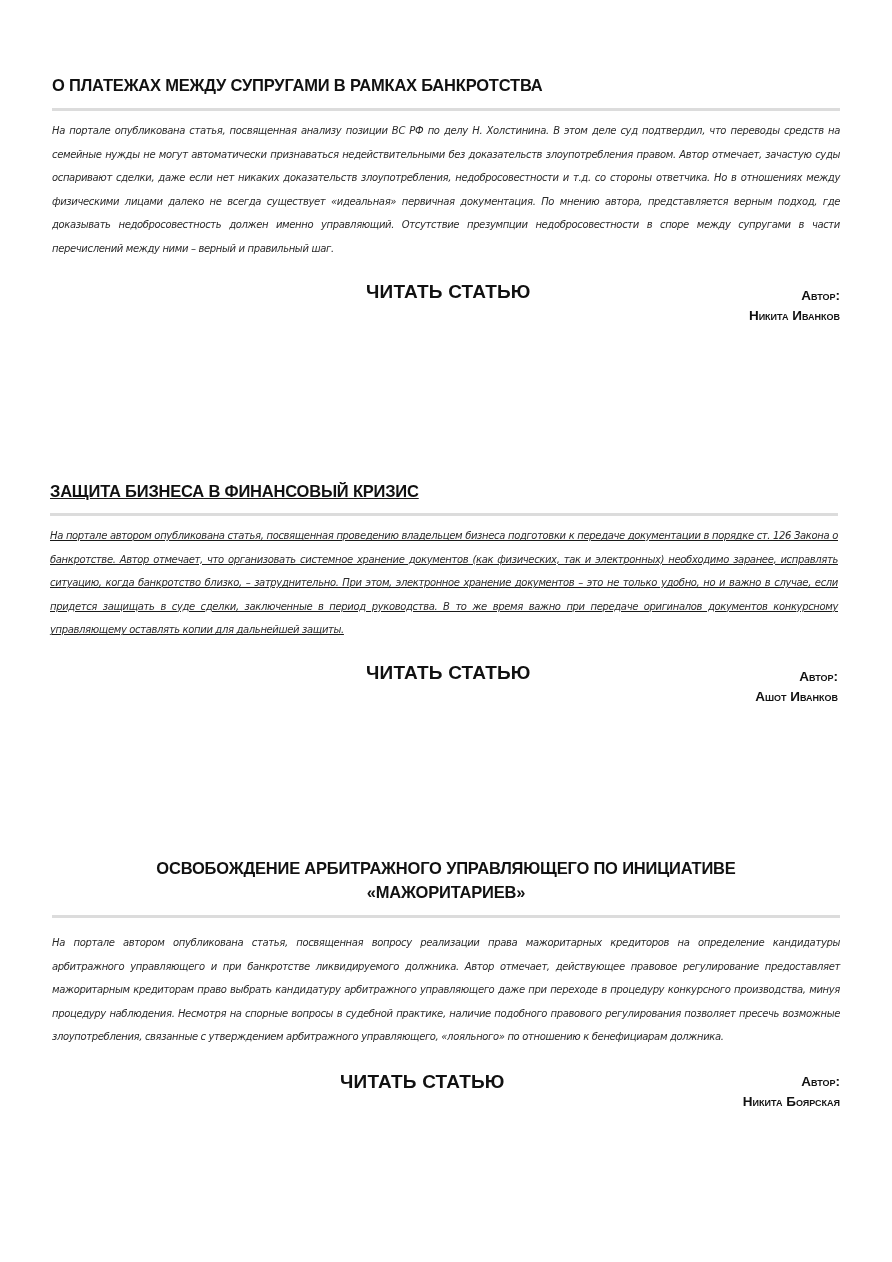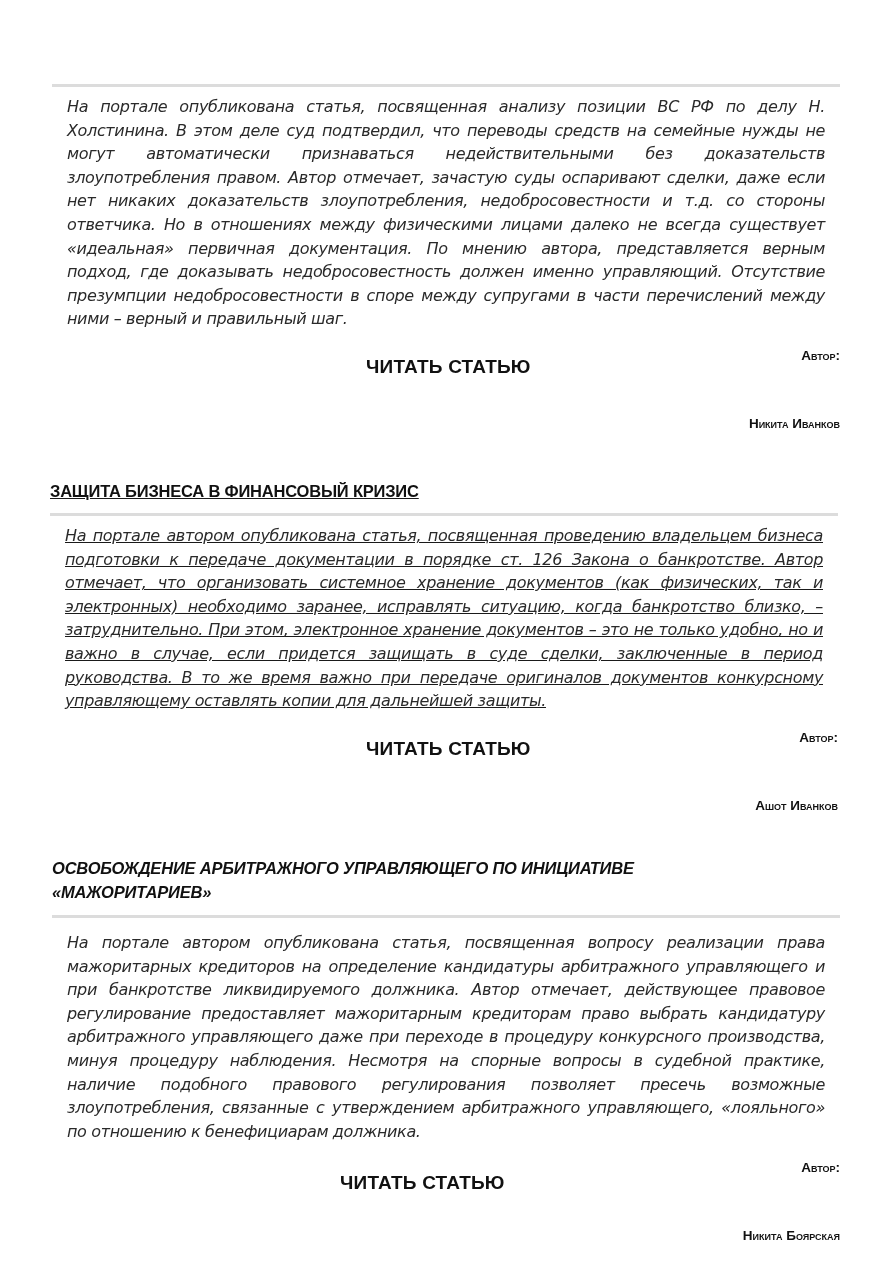--- a/index.html
+++ b/index.html
@@ -6,48 +6,49 @@
     body {
       width: 892px; height: 1262px; position: relative; overflow: hidden;
       font-family: "Liberation Sans", sans-serif; color: #1a1a1a;
     }
     .section { position: absolute; left: 52px; width: 788px; }
     .title {
       font-family: "Liberation Sans", sans-serif;
       font-weight: bold; font-size: 16.5px; letter-spacing: -0.2px;
       color: #111; text-transform: uppercase; line-height: 24px; margin: 0;
     }
-    .title.right { text-align: left; font-style: italic; }
+    .title.right { text-align: center; }
     .divider { height: 3px; background: #dcdcdc; width: 788px; }
     .body {
       font-family: "DejaVu Sans", sans-serif; font-style: italic;
-      font-size: 16px; line-height: 23.6px; color: #2a2a2a;
+      font-size: 10px; line-height: 23.6px; color: #2a2a2a;
       text-align: justify; text-align-last: justify; letter-spacing: -0.35px;
-      margin: 15px;
+      margin: 0;
     }
     .footer { position: relative; height: 46px; }
     .read-btn {
       position: absolute; top: 10px;
       font-family: "Liberation Sans", sans-serif; font-weight: bold;
       font-size: 19px; color: #111; cursor: pointer; letter-spacing: 0.2px;
     }
-    .author { position: absolute; right: 0; top: 0; text-align: right; }
+    .author { position: absolute; right: 0; top: 15px; text-align: right; }
     .author-label {
       font-family: "Liberation Sans", sans-serif; font-weight: 900;
       font-size: 13.5px; font-variant: small-caps; color: #111; line-height: 20px;
     }
     .author-name {
       font-family: "Liberation Sans", sans-serif; font-weight: bold;
-      font-size: 13.5px; font-variant: small-caps; color: #111; line-height: 20px; margin-top: 48px;
+      font-size: 13.5px; font-variant: small-caps; color: #111; line-height: 20px;
     }
   </style>
 </head>
 <body>
 
 <div class="section" style="top:73px;">
+  <h2 class="title">О ПЛАТЕЖАХ МЕЖДУ СУПРУГАМИ В РАМКАХ БАНКРОТСТВА</h2>
   <div class="divider" style="margin-top:11px;"></div>
   <p class="body" style="margin-top: 8px; text-align-last: left;">На портале опубликована статья, посвященная анализу позиции ВС РФ по делу Н. Холстинина. В этом деле суд подтвердил, что переводы средств на семейные нужды не могут автоматически признаваться недействительными без доказательств злоупотребления правом. Автор отмечает, зачастую суды оспаривают сделки, даже если нет никаких доказательств злоупотребления, недобросовестности и т.д. со стороны ответчика. Но в отношениях между физическими лицами далеко не всегда существует «идеальная» первичная документация. По мнению автора, представляется верным подход, где доказывать недобросовестность должен именно управляющий. Отсутствие презумпции недобросовестности в споре между супругами в части перечислений между ними – верный и правильный шаг.</p>
   <div class="footer" style="margin-top:10px;">
     <span class="read-btn" style="left:314px;">ЧИТАТЬ СТАТЬЮ</span>
     <div class="author">
       <div class="author-label">Автор:</div>
       <div class="author-name">Никита Иванков</div>
     </div>
   </div>
 </div>

